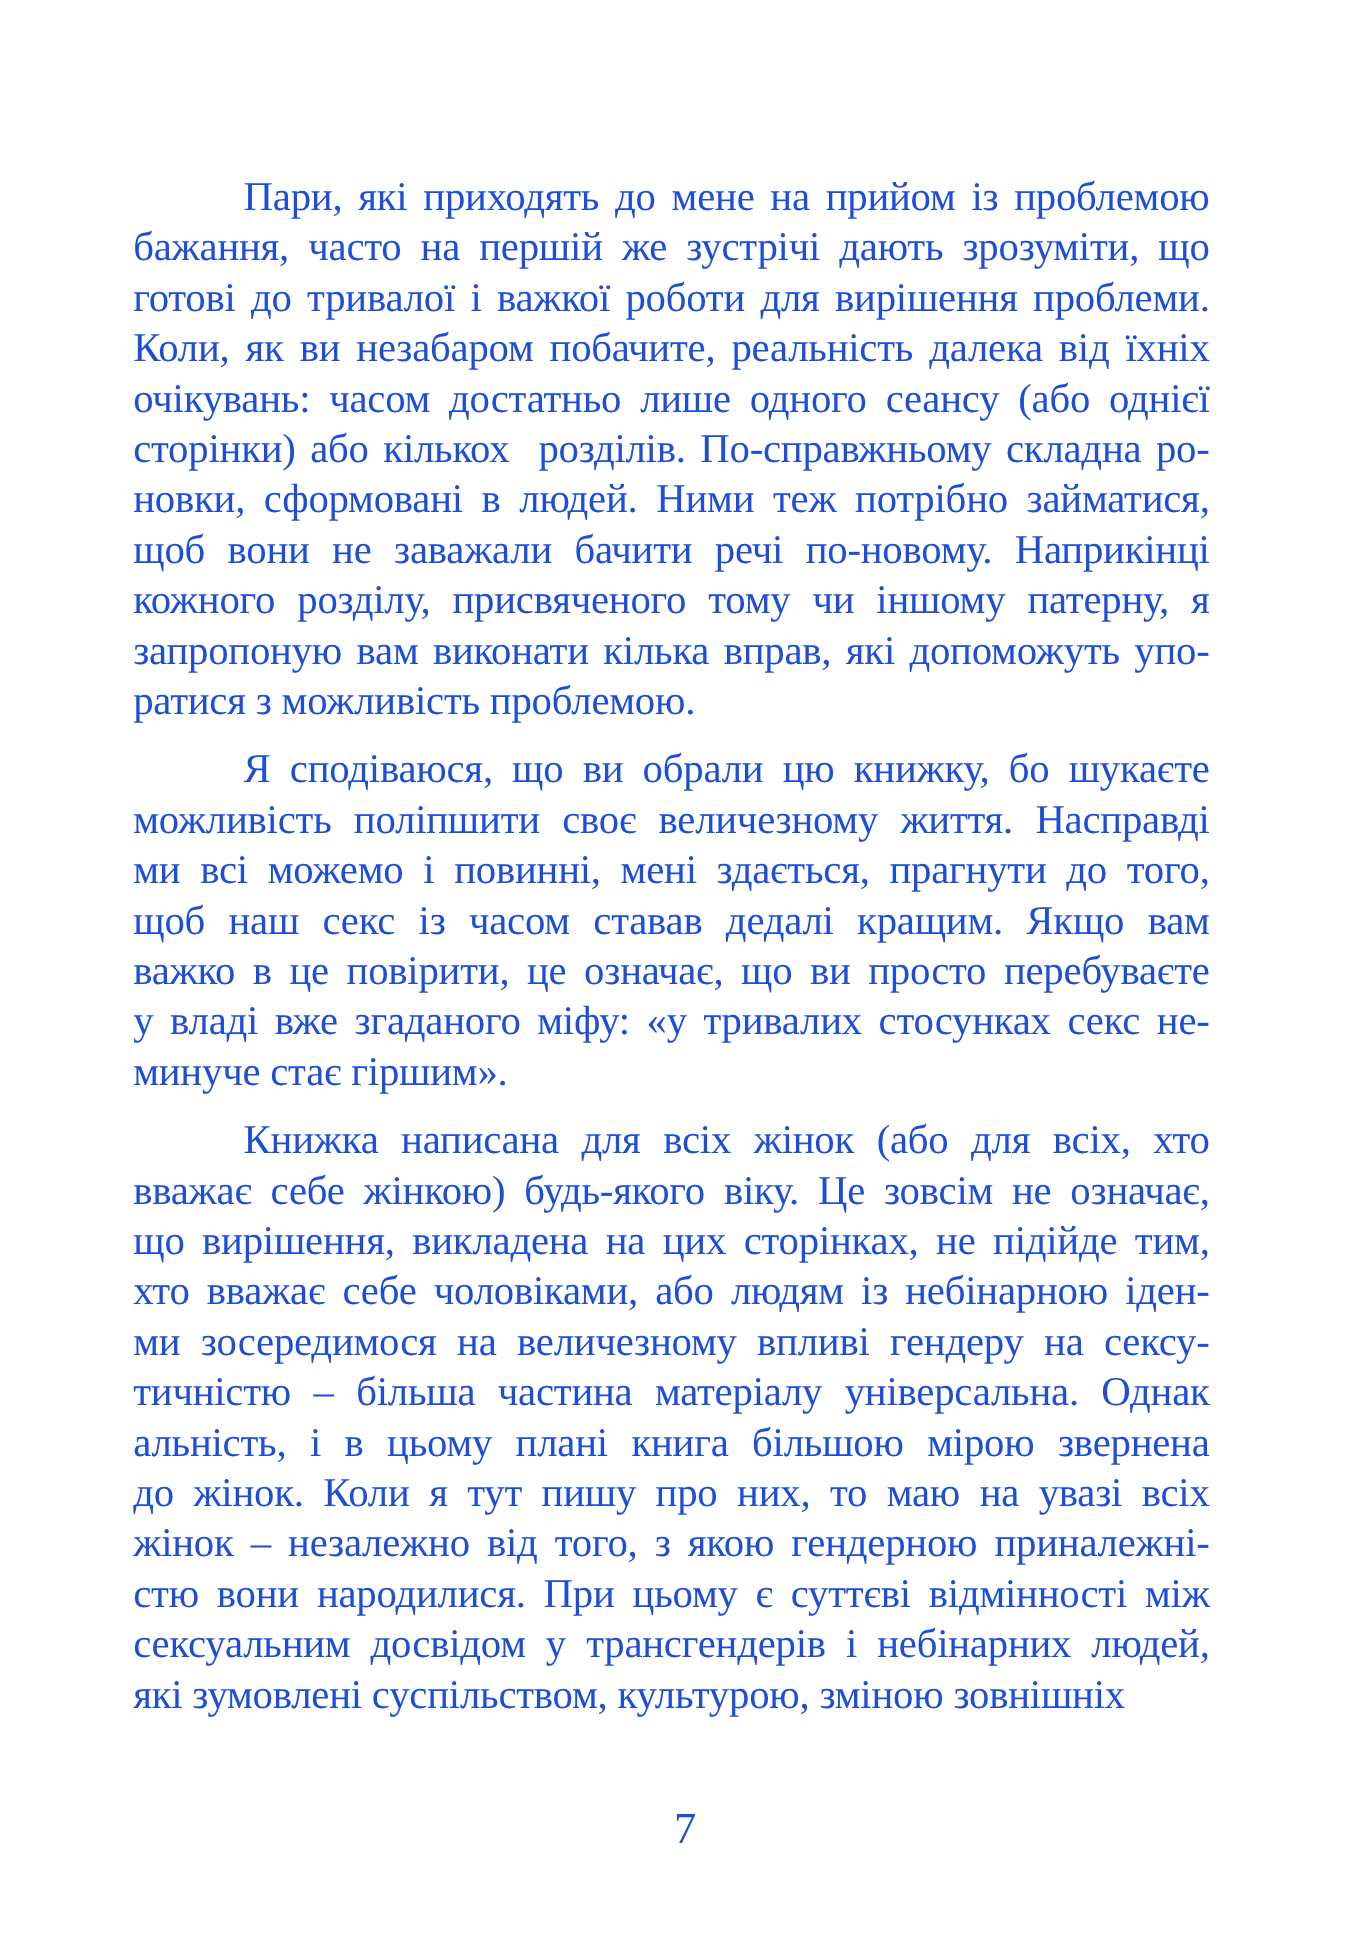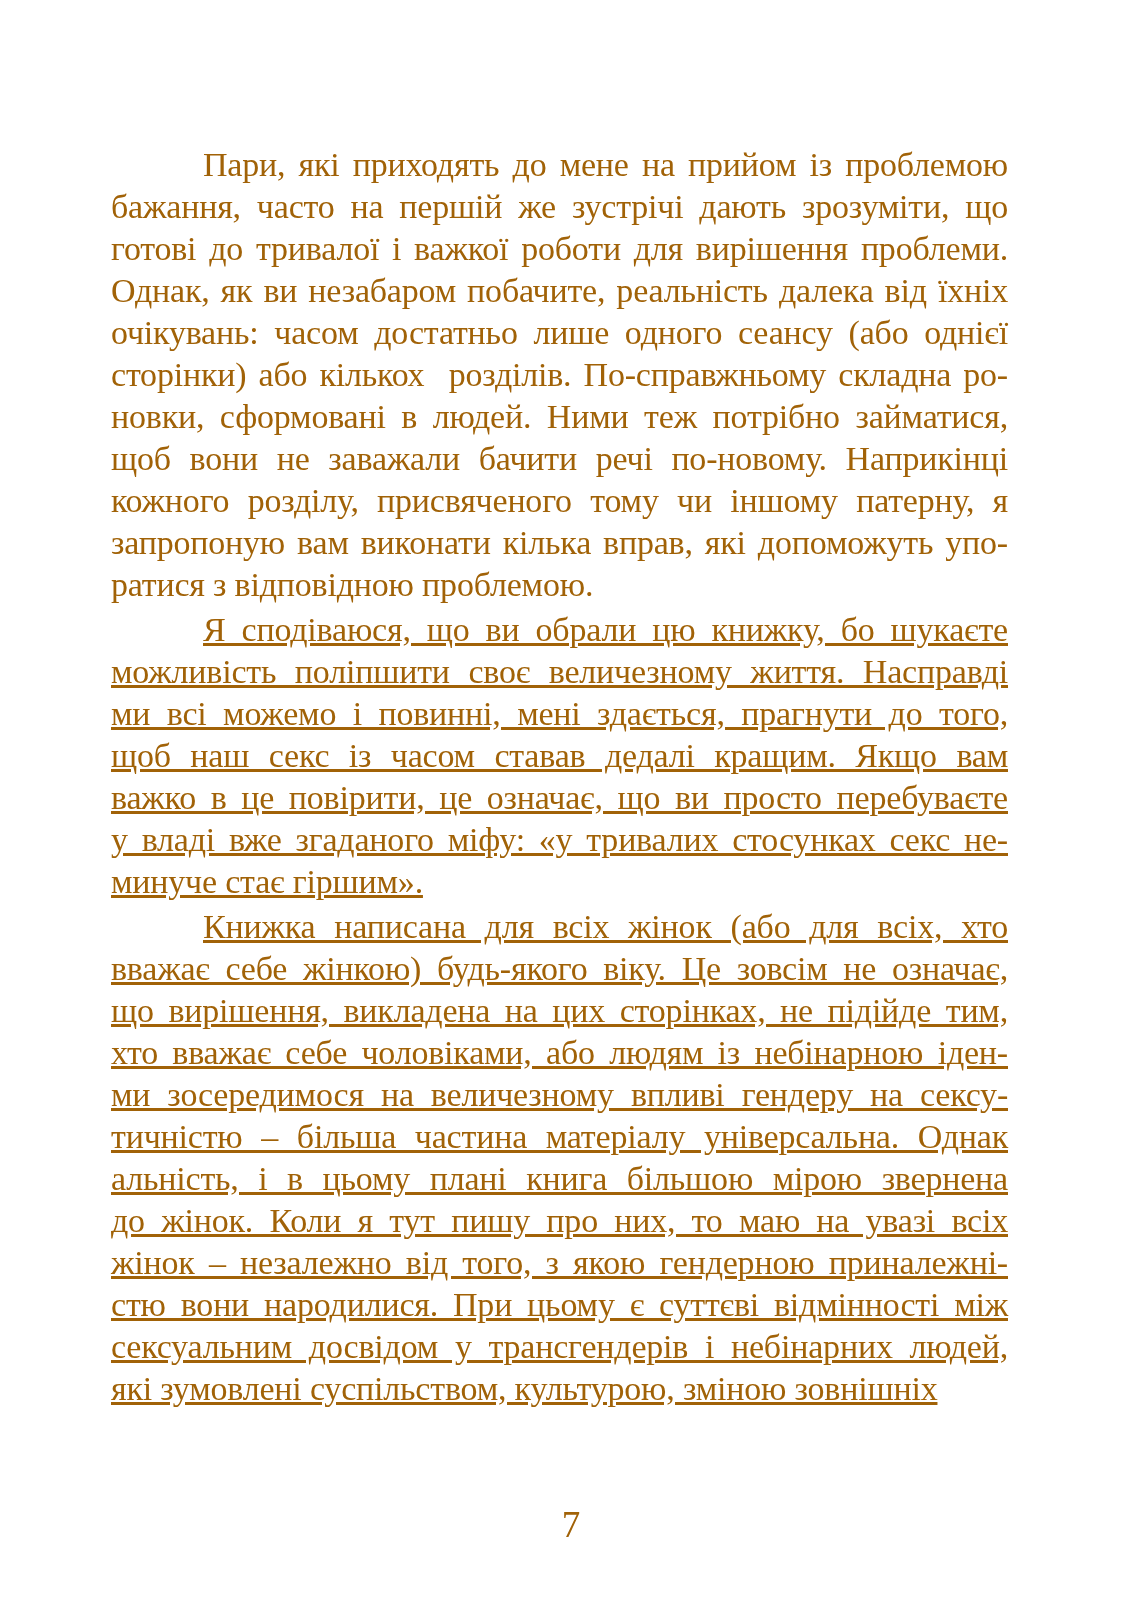--- a/index.html
+++ b/index.html
@@ -5,39 +5,38 @@
   html, body {
     margin: 0;
     padding: 0;
     background: #ffffff;
   }
   .page {
     position: relative;
     width: 1142px;
     height: 1556px;
     background: #ffffff;
-    color: #a16207;
+    color: #1d4ed8;
     font-family: "Liberation Serif", "DejaVu Serif", serif;
     overflow: hidden;
   }
   .text-block {
     position: absolute;
     top: 144px;
     left: 111px;
     width: 897px;
     font-size: 34px;
     line-height: 42px;
     letter-spacing: -0.2px;
   }
   .paragraph {
     margin: 0;
   }
   .paragraph + .paragraph {
-    margin-top: 3px;
-    text-decoration: underline;
+    margin-top: 15px;
   }
   .line {
     text-align: justify;
     text-align-last: justify;
     white-space: normal;
   }
   .line.indent {
     padding-left: 92px;
   }
   .line.para-end {
@@ -55,28 +54,28 @@
 </style>
 </head>
 <body>
 
 <div class="page">
   <div class="text-block">
       <div class="paragraph">
         <div class="line indent">Пари, які приходять до мене на прийом із проблемою</div>
         <div class="line">бажання, часто на першій же зустрічі дають зрозуміти, що</div>
         <div class="line">готові до тривалої і важкої роботи для вирішення проблеми.</div>
-        <div class="line">Однак, як ви незабаром побачите, реальність далека від їхніх</div>
+        <div class="line">Коли, як ви незабаром побачите, реальність далека від їхніх</div>
         <div class="line">очікувань: часом достатньо лише одного сеансу (або однієї</div>
         <div class="line">сторінки) або кількох&nbsp; розділів. По-справжньому складна ро-</div>
         <div class="line">новки, сформовані в людей. Ними теж потрібно займатися,</div>
         <div class="line">щоб вони не заважали бачити речі по-новому. Наприкінці</div>
         <div class="line">кожного розділу, присвяченого тому чи іншому патерну, я</div>
         <div class="line">запропоную вам виконати кілька вправ, які допоможуть упо-</div>
-        <div class="line para-end">ратися з відповідною проблемою.</div>
+        <div class="line para-end">ратися з можливість проблемою.</div>
       </div>
       <div class="paragraph">
         <div class="line indent">Я сподіваюся, що ви обрали цю книжку, бо шукаєте</div>
         <div class="line">можливість поліпшити своє величезному життя. Насправді</div>
         <div class="line">ми всі можемо і повинні, мені здається, прагнути до того,</div>
         <div class="line">щоб наш секс із часом ставав дедалі кращим. Якщо вам</div>
         <div class="line">важко в це повірити, це означає, що ви просто перебуваєте</div>
         <div class="line">у владі вже згаданого міфу: «у тривалих стосунках секс не-</div>
         <div class="line para-end">минуче стає гіршим».</div>
       </div>

